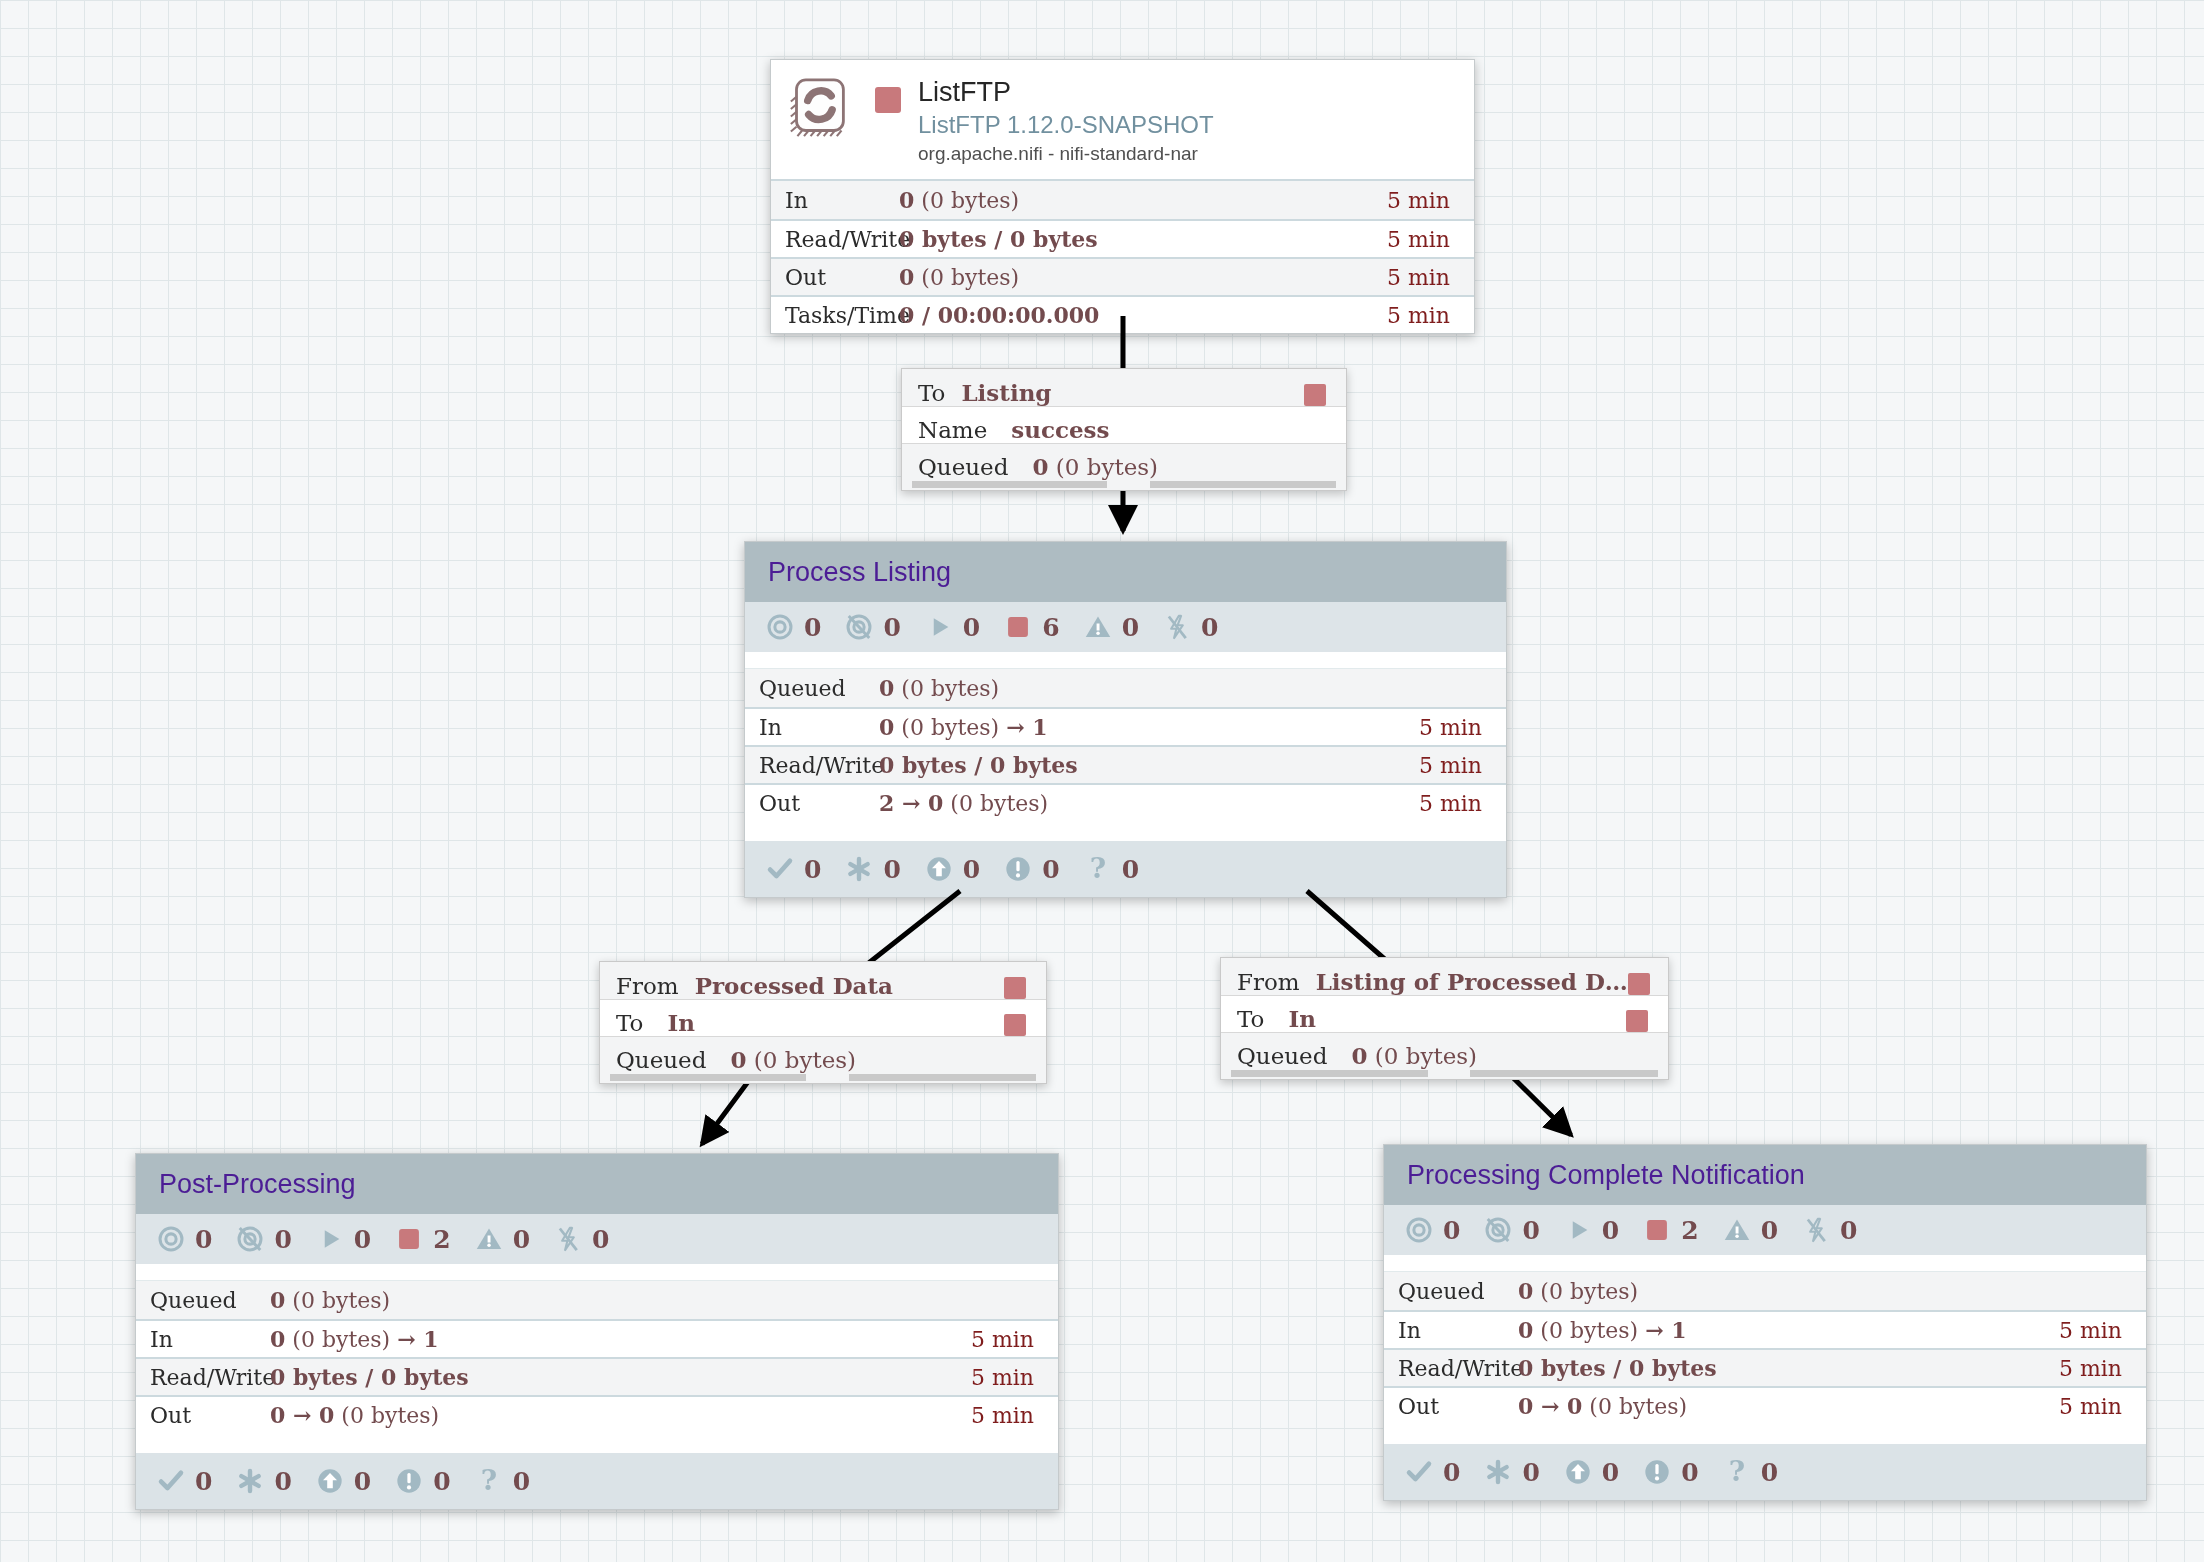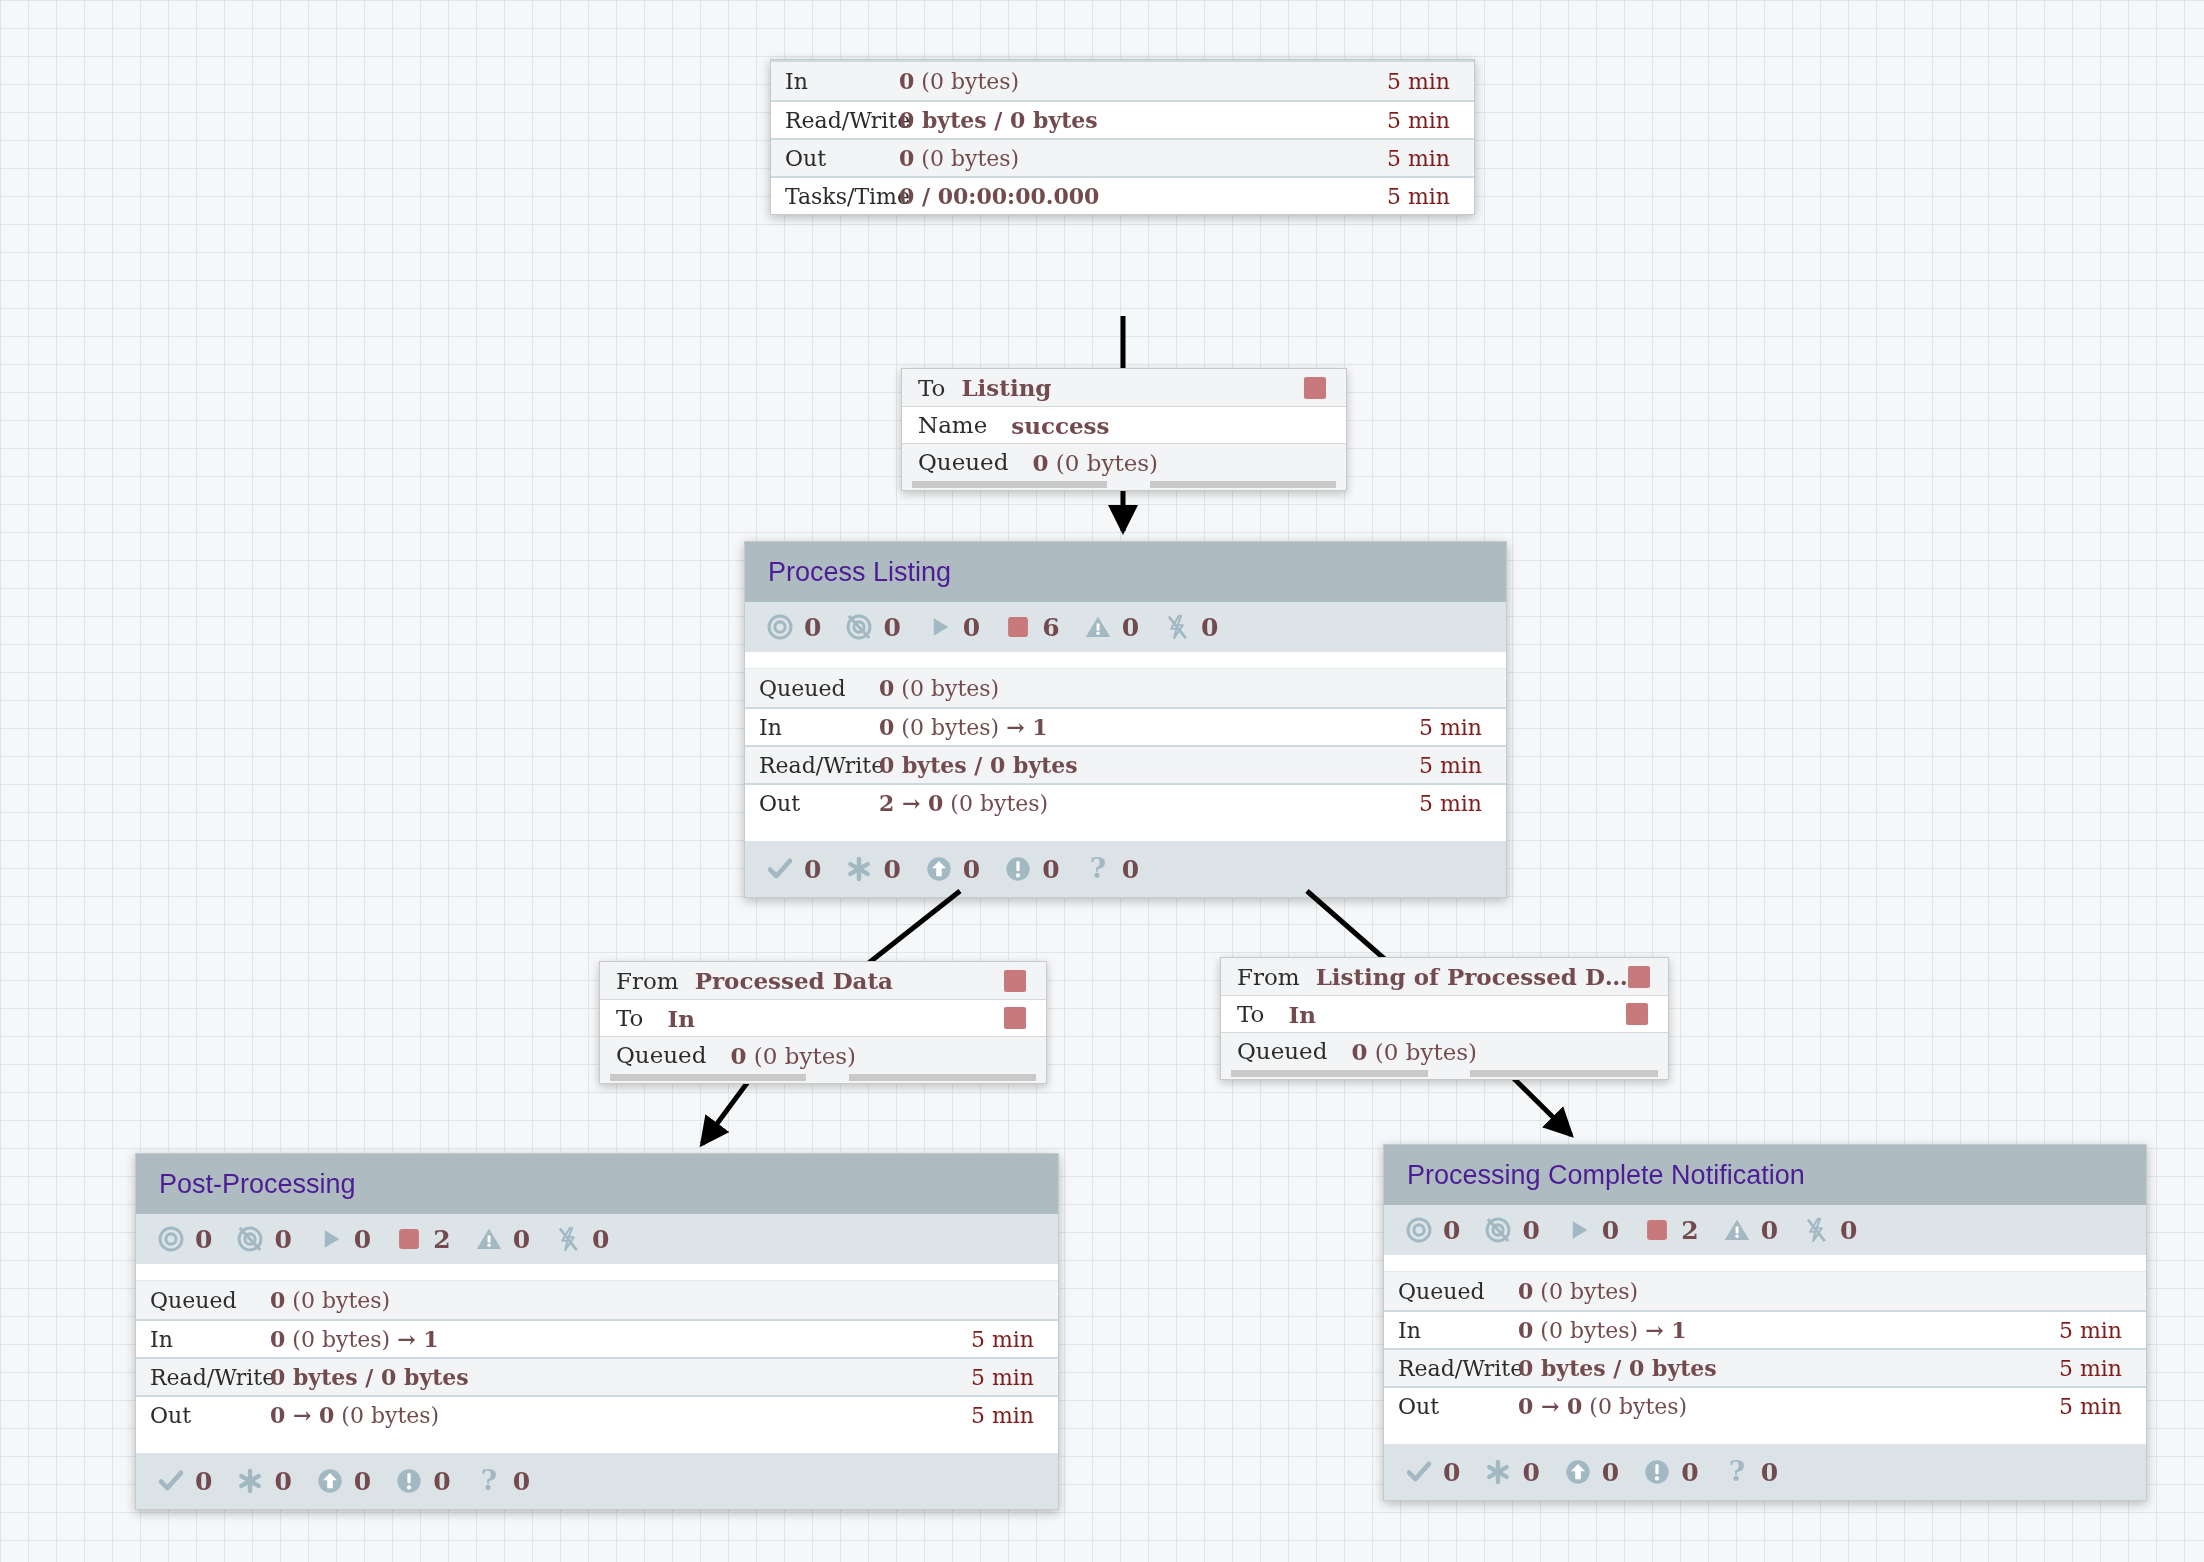--- a/index.html
+++ b/index.html
@@ -40,21 +40,21 @@
   .grp-title  { font-size: 27px; color: #4c1d95; white-space: nowrap; }
   .badge-row  { height: 50px; background: #dde4e8; display: flex; align-items: center; padding-left: 21px; }
   .badge { display: flex; align-items: center; margin-right: 24px; }
   .badge svg.bi { width: 28px; height: 28px; flex: none; }
   .badge .cnt { font-family: "DejaVu Serif", serif; font-size: 25px; font-weight: bold; color: #734b4e; margin-left: 10px; }
   .gap16 { height: 16px; background: #fff; }
   .grp .stats { border-top: 1px solid #e2eaec; }
   .grp-footer { height: 56px; background: #dbe3e7; display: flex; align-items: center; padding-left: 21px; margin-top: 20px; }
   
   .clabel-box { position: absolute; background: #f3f4f5; border: 1px solid #c9c9c9; box-shadow: 0 3px 9px rgba(0,0,0,.22); z-index: 3; }
-  .crow { display: flex; align-items: center; height: 37px; padding: 0 20px 0 16px; }
+  .crow { display: flex; align-items: flex-end; height: 37px; padding: 0 20px 0 16px; }
   .crow.white { background: #fff; }
   .crow + .crow { border-top: 1px solid #d8d8d8; gap: 8px; }
   .cl { font-family: "DejaVu Serif", serif; font-size: 23px; color: #2b2b2b; margin-right: 16px; white-space: nowrap; }
   .cv { font-family: "DejaVu Serif", serif; font-size: 23px; font-weight: bold; color: #734b4e; flex: 1; white-space: nowrap; }
   .cv .n { font-weight: normal; }
   .csq { width: 22px; height: 22px; background: #c8797c; border-radius: 2px; flex: none; }
   .cbars { position: relative; height: 10px; }
   .cbar { position: absolute; bottom: 2px; height: 7px; background: #c9c9c9; }
   .cbar.l { left: 10px; width: 44%; }
   .cbar.r { right: 10px; width: 42%; }
@@ -142,20 +142,31 @@
     <marker id="ah" markerWidth="7" markerHeight="7" refX="5.2" refY="3" orient="auto" markerUnits="strokeWidth">
       <path d="M0,0 L6,3 L0,6 Z" fill="#000"></path>
     </marker>
   </defs>
   <path d="M1123 316 L1123 531" stroke="#000" stroke-width="5" fill="none" marker-end="url(#ah)"></path>
   <path d="M960 891 L790 1025 L702 1144" stroke="#000" stroke-width="5" fill="none" stroke-linejoin="round" marker-end="url(#ah)"></path>
   <path d="M1307 891 L1460 1025 L1571 1135" stroke="#000" stroke-width="5" fill="none" stroke-linejoin="round" marker-end="url(#ah)"></path>
 </svg>
 
 <div class="component proc" style="left:770px; top:59px; width:705px;">
+  <div class="proc-header">
+    <svg class="proc-icon">
+        <use href="#i-processor"></use>
+      </svg>
+    <div class="run-square"></div>
+    <div class="proc-titles">
+      <div class="proc-name">ListFTP</div>
+      <div class="proc-type">ListFTP 1.12.0-SNAPSHOT</div>
+      <div class="proc-bundle">org.apache.nifi - nifi-standard-nar</div>
+    </div>
+  </div>
   <div class="stats">
     <div class="srow alt">
       <span class="slabel">In</span>
       <span class="sval"><span class="b">0</span><span class="n"> (0 bytes)</span><span class="b"></span></span>
       <span class="stime">5 min</span>
     </div>
     <div class="srow">
       <span class="slabel">Read/Write</span>
       <span class="sval"><span class="b">0 bytes / 0 bytes</span><span class="n"></span><span class="b"></span></span>
       <span class="stime">5 min</span>

